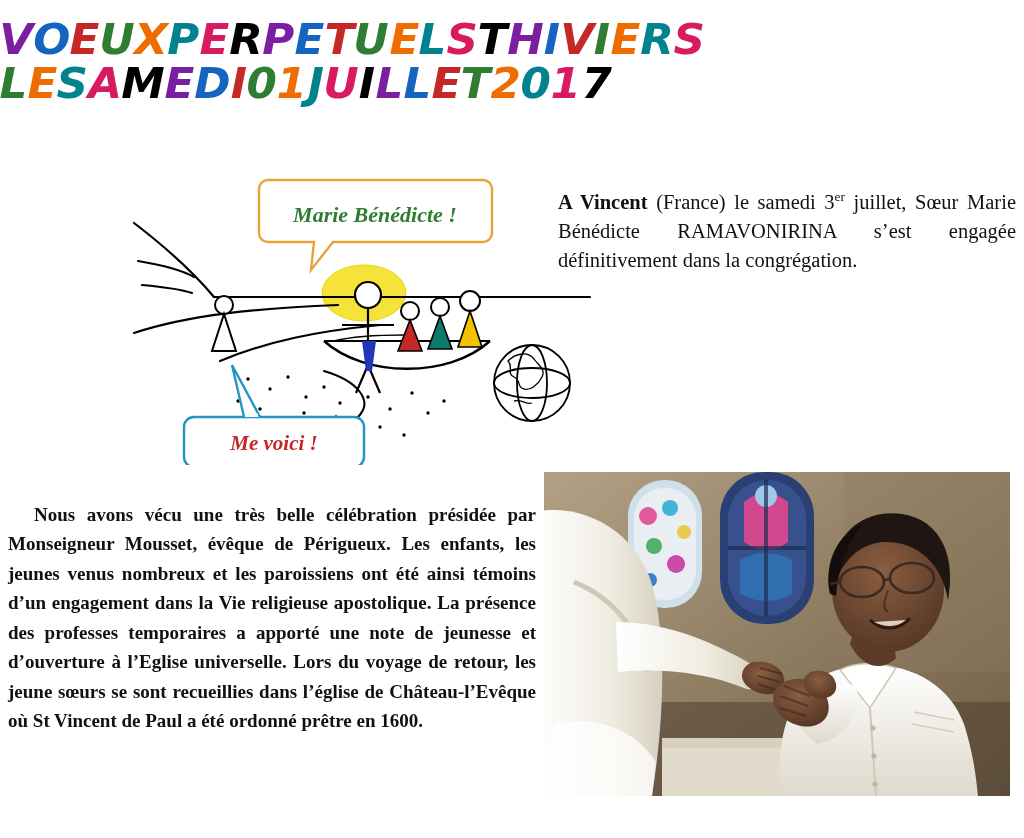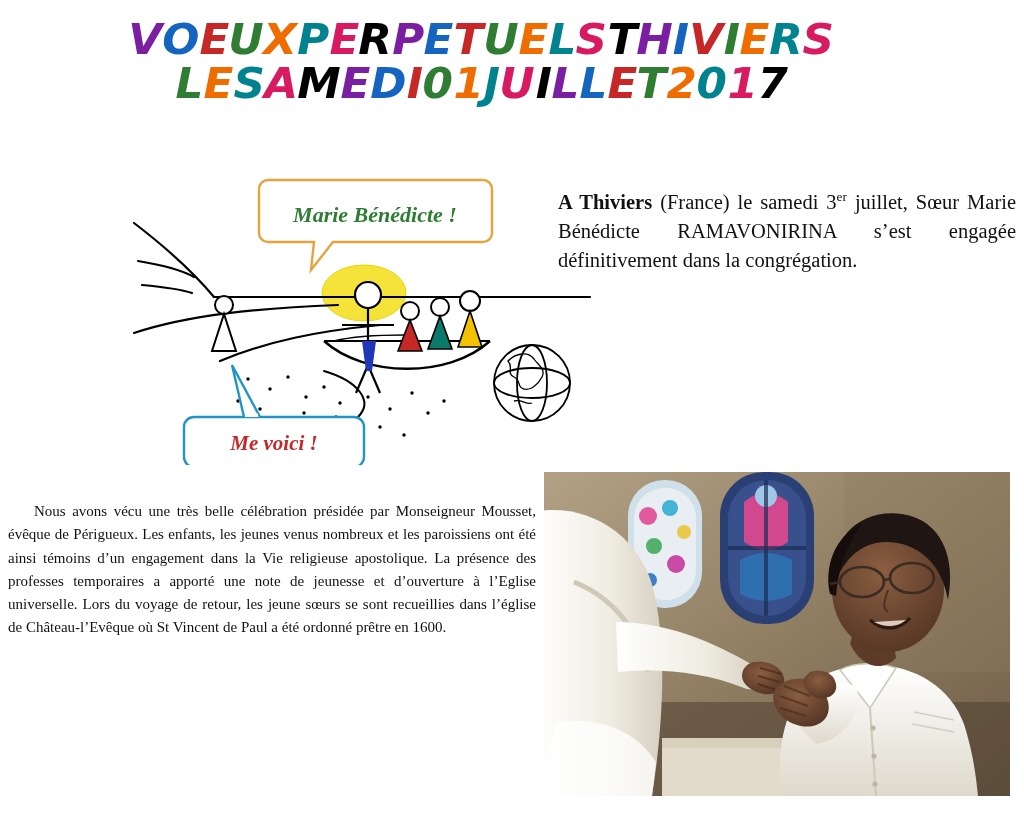--- a/index.html
+++ b/index.html
@@ -14,21 +14,21 @@
     overflow: hidden;
     font-family: "Liberation Serif", serif;
   }
 
   
   .title-block {
     position: absolute;
     top: 18px;
     left: 0;
     width: 964px;
-    text-align: center;
+    text-align: left;
     font-family: "DejaVu Sans", sans-serif;
     font-weight: bold;
     font-style: italic;
     letter-spacing: 1px;
   }
   .title-line {
     line-height: 1.05;
     font-size: 42px;
     white-space: nowrap;
   }
@@ -66,25 +66,26 @@
     font-size: 0.65em;
     vertical-align: super;
   }
 
   
   .body-text {
     position: absolute;
     left: 8px;
     top: 500px;
     width: 528px;
-    font-size: 15px;
+    font-size: 19px;
     line-height: 1.55;
     color: #111111;
     text-align: justify;
     text-justify: inter-word;
+    font-weight: bold;
   }
   .body-text p {
     margin: 0;
     text-indent: 26px;
   }
 
   
   .photo {
     position: absolute;
     left: 544px;
@@ -207,21 +208,21 @@
       <path d="M116 252 L 104 200 L 132 252" fill="#ffffff" stroke="#2196c4" stroke-width="2.4"></path>
       <path d="M118 250 L 130 250" stroke="#ffffff" stroke-width="3"></path>
     </g>
 
     <text id="speech-top-text" x="247" y="57" text-anchor="middle" font-family="Liberation Serif, serif" font-style="italic" font-weight="bold" font-size="22" fill="#2e7d32">Marie Bénédicte !</text>
     <text id="speech-bottom-text" x="146" y="285" text-anchor="middle" font-family="Liberation Serif, serif" font-style="italic" font-weight="bold" font-size="21" fill="#c62828">Me voici !</text>
   </svg>
 </div>
 
 <div class="intro">
-  <span class="lead">A Thiviers</span><span> (France) le samedi 3</span><sup>er</sup><span> juillet, Sœur Marie Bénédicte RAMAVONIRINA s’est engagée définitivement dans la congrégation.</span>
+  <span class="lead">A Vincent</span><span> (France) le samedi 3</span><sup>er</sup><span> juillet, Sœur Marie Bénédicte RAMAVONIRINA s’est engagée définitivement dans la congrégation.</span>
 </div>
 
 <div class="body-text">
   <p>Nous avons vécu une très belle célébration présidée par Monseigneur Mousset, évêque de Périgueux. Les enfants, les  jeunes venus nombreux et les paroissiens ont été ainsi témoins d’un engagement dans la Vie religieuse apostolique. La présence des professes temporaires a apporté une note de jeunesse et d’ouverture à l’Eglise universelle. Lors du voyage de retour, les jeune sœurs  se sont recueillies dans l’église  de Château-l’Evêque où St Vincent de Paul a été ordonné prêtre en 1600.</p>
 </div>
 
 <div class="photo">
   <svg width="466" height="324" viewBox="0 0 466 324" xmlns="http://www.w3.org/2000/svg">
     <defs>
       <linearGradient id="wallg" x1="0" y1="0" x2="1" y2="1">

